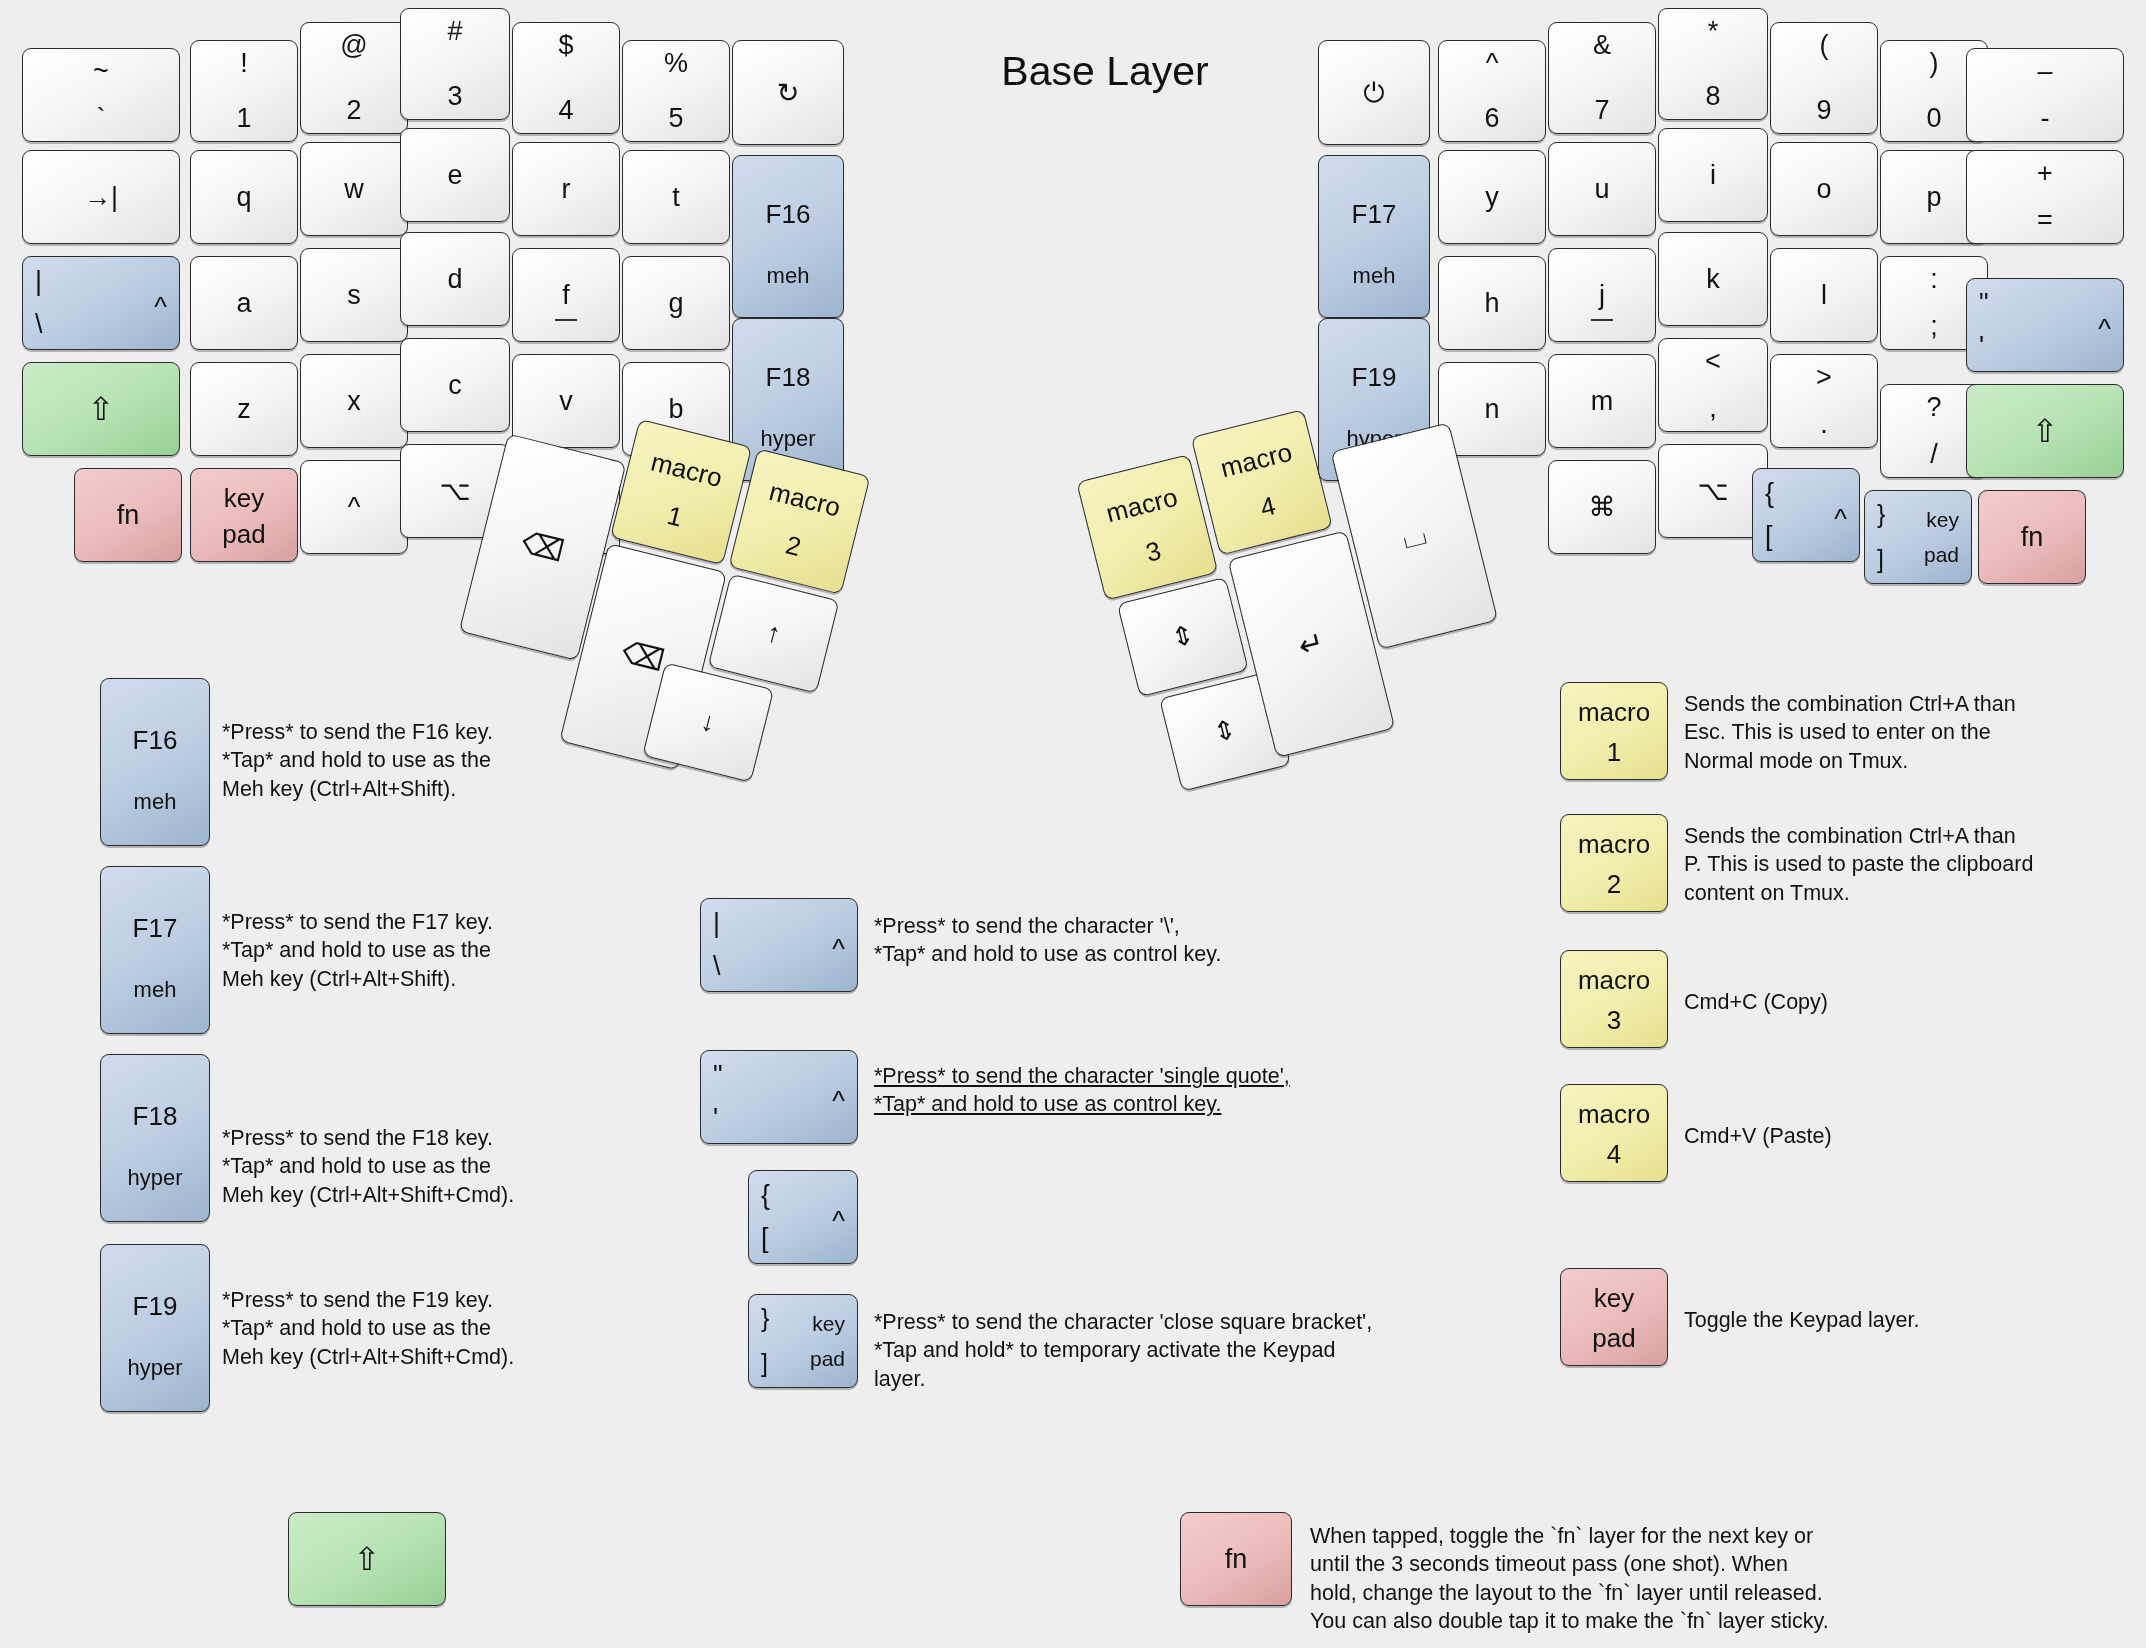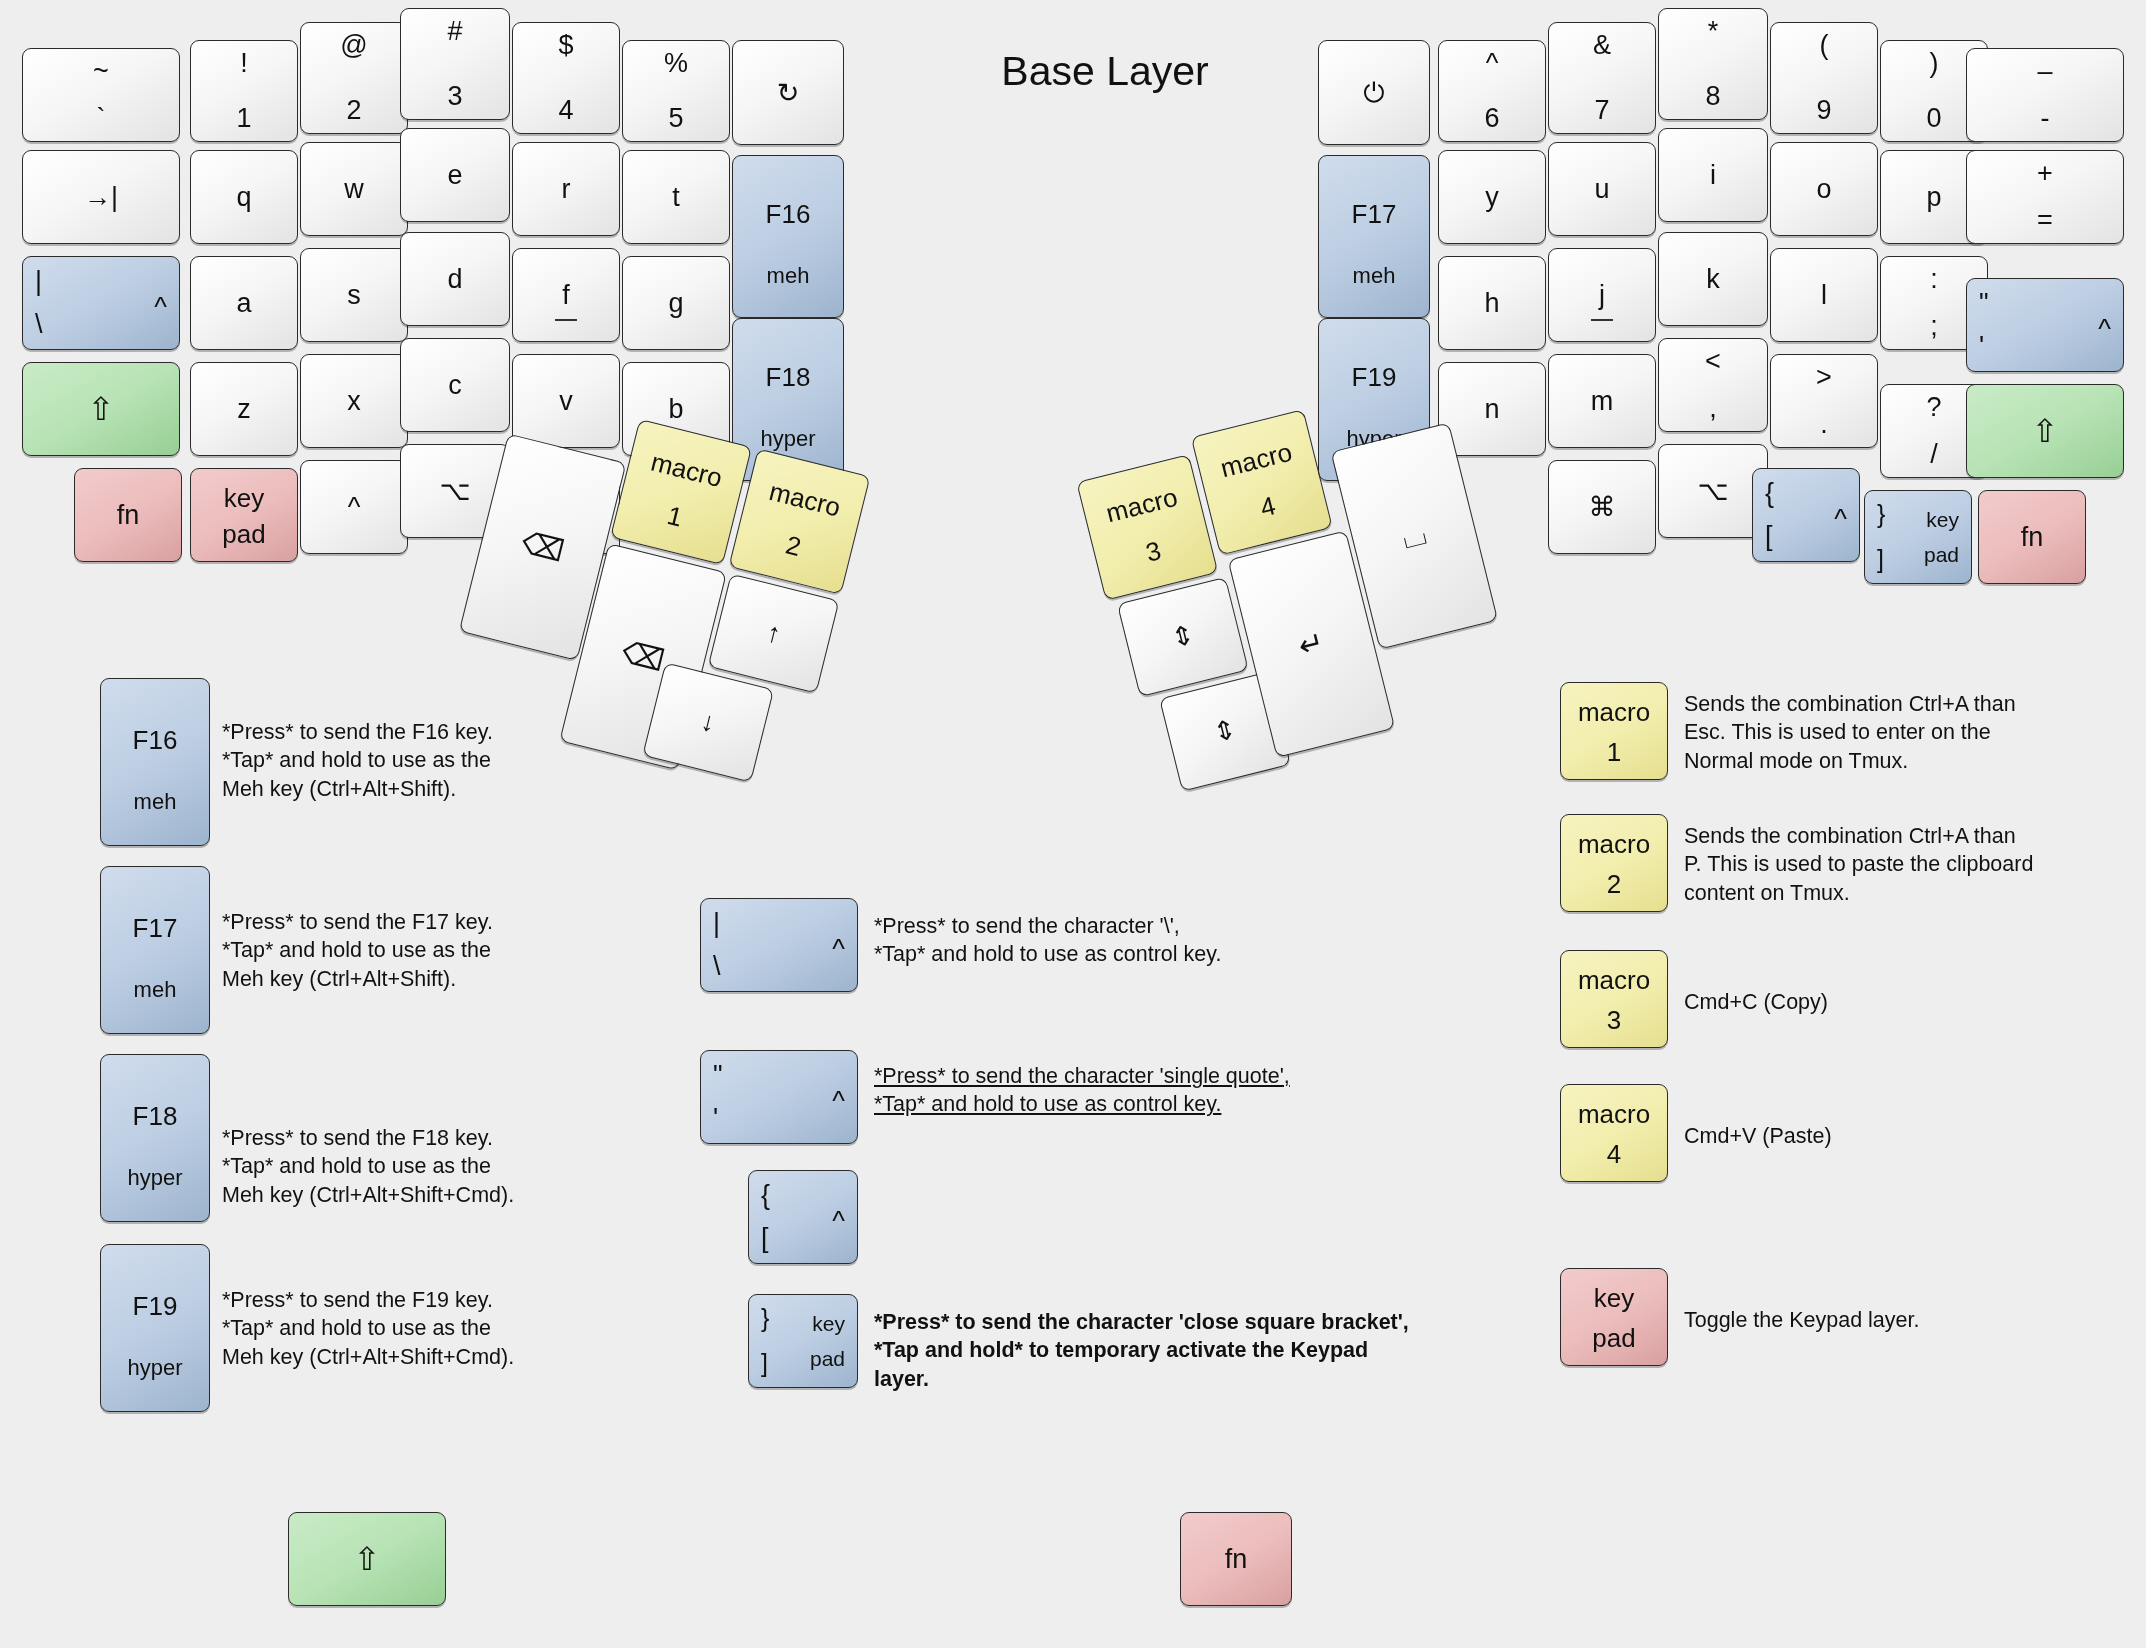--- a/index.html
+++ b/index.html
@@ -408,21 +408,21 @@
     <span class="lbl bl">[</span>
     <span class="lbl tr" style="top:auto;bottom:28px;">^</span>
   </div>
 
   <div class="key blue legend-key" style="left:748px;top:1294px;width:110px;height:94px;">
     <span class="lbl tl" style="font-size:25px;">}</span>
     <span class="lbl bl" style="font-size:25px;">]</span>
     <span class="lbl tr" style="font-size:21px;top:18px;">key</span>
     <span class="lbl br" style="font-size:21px;bottom:18px;">pad</span>
   </div>
-  <div class="legend-text" style="left:874px;top:1308px;width:600px;white-space:pre-line;font-weight:bold;">*Press* to send the character 'close square bracket',
+  <div class="legend-text" style="left:874px;top:1308px;width:600px;white-space:pre-line;">*Press* to send the character 'close square bracket',
 *Tap and hold* to temporary activate the Keypad
 layer.</div>
 
   <div class="key yellow legend-key" style="left:1560px;top:682px;width:108px;height:98px;">
     <span class="lbl two-a" style="top:16px;">macro</span>
     <span class="lbl two-b" style="bottom:14px;font-size:26px;">1</span>
   </div>
   <div class="legend-text" style="left:1684px;top:690px;width:420px;white-space:pre-line;">Sends the combination Ctrl+A than
 Esc. This is used to enter on the
 Normal mode on Tmux.</div>
@@ -453,14 +453,18 @@
   </div>
   <div class="legend-text" style="left:1684px;top:1306px;width:420px;white-space:pre-line;">Toggle the Keypad layer.</div>
 
   <div class="key green legend-key" style="left:288px;top:1512px;width:158px;height:94px;">
     <span class="lbl c" style="font-size:32px;">⇧</span>
   </div>
 
   <div class="key pink legend-key" style="left:1180px;top:1512px;width:112px;height:94px;">
     <span class="lbl c">fn</span>
   </div>
+  <div class="legend-text" style="left:1310px;top:1522px;width:620px;white-space:pre-line;">When tapped, toggle the `fn` layer for the next key or
+until the 3 seconds timeout pass (one shot). When
+hold, change the layout to the `fn` layer until released.
+You can also double tap it to make the `fn` layer sticky.</div>
 
 </div>
 
 </body></html>

